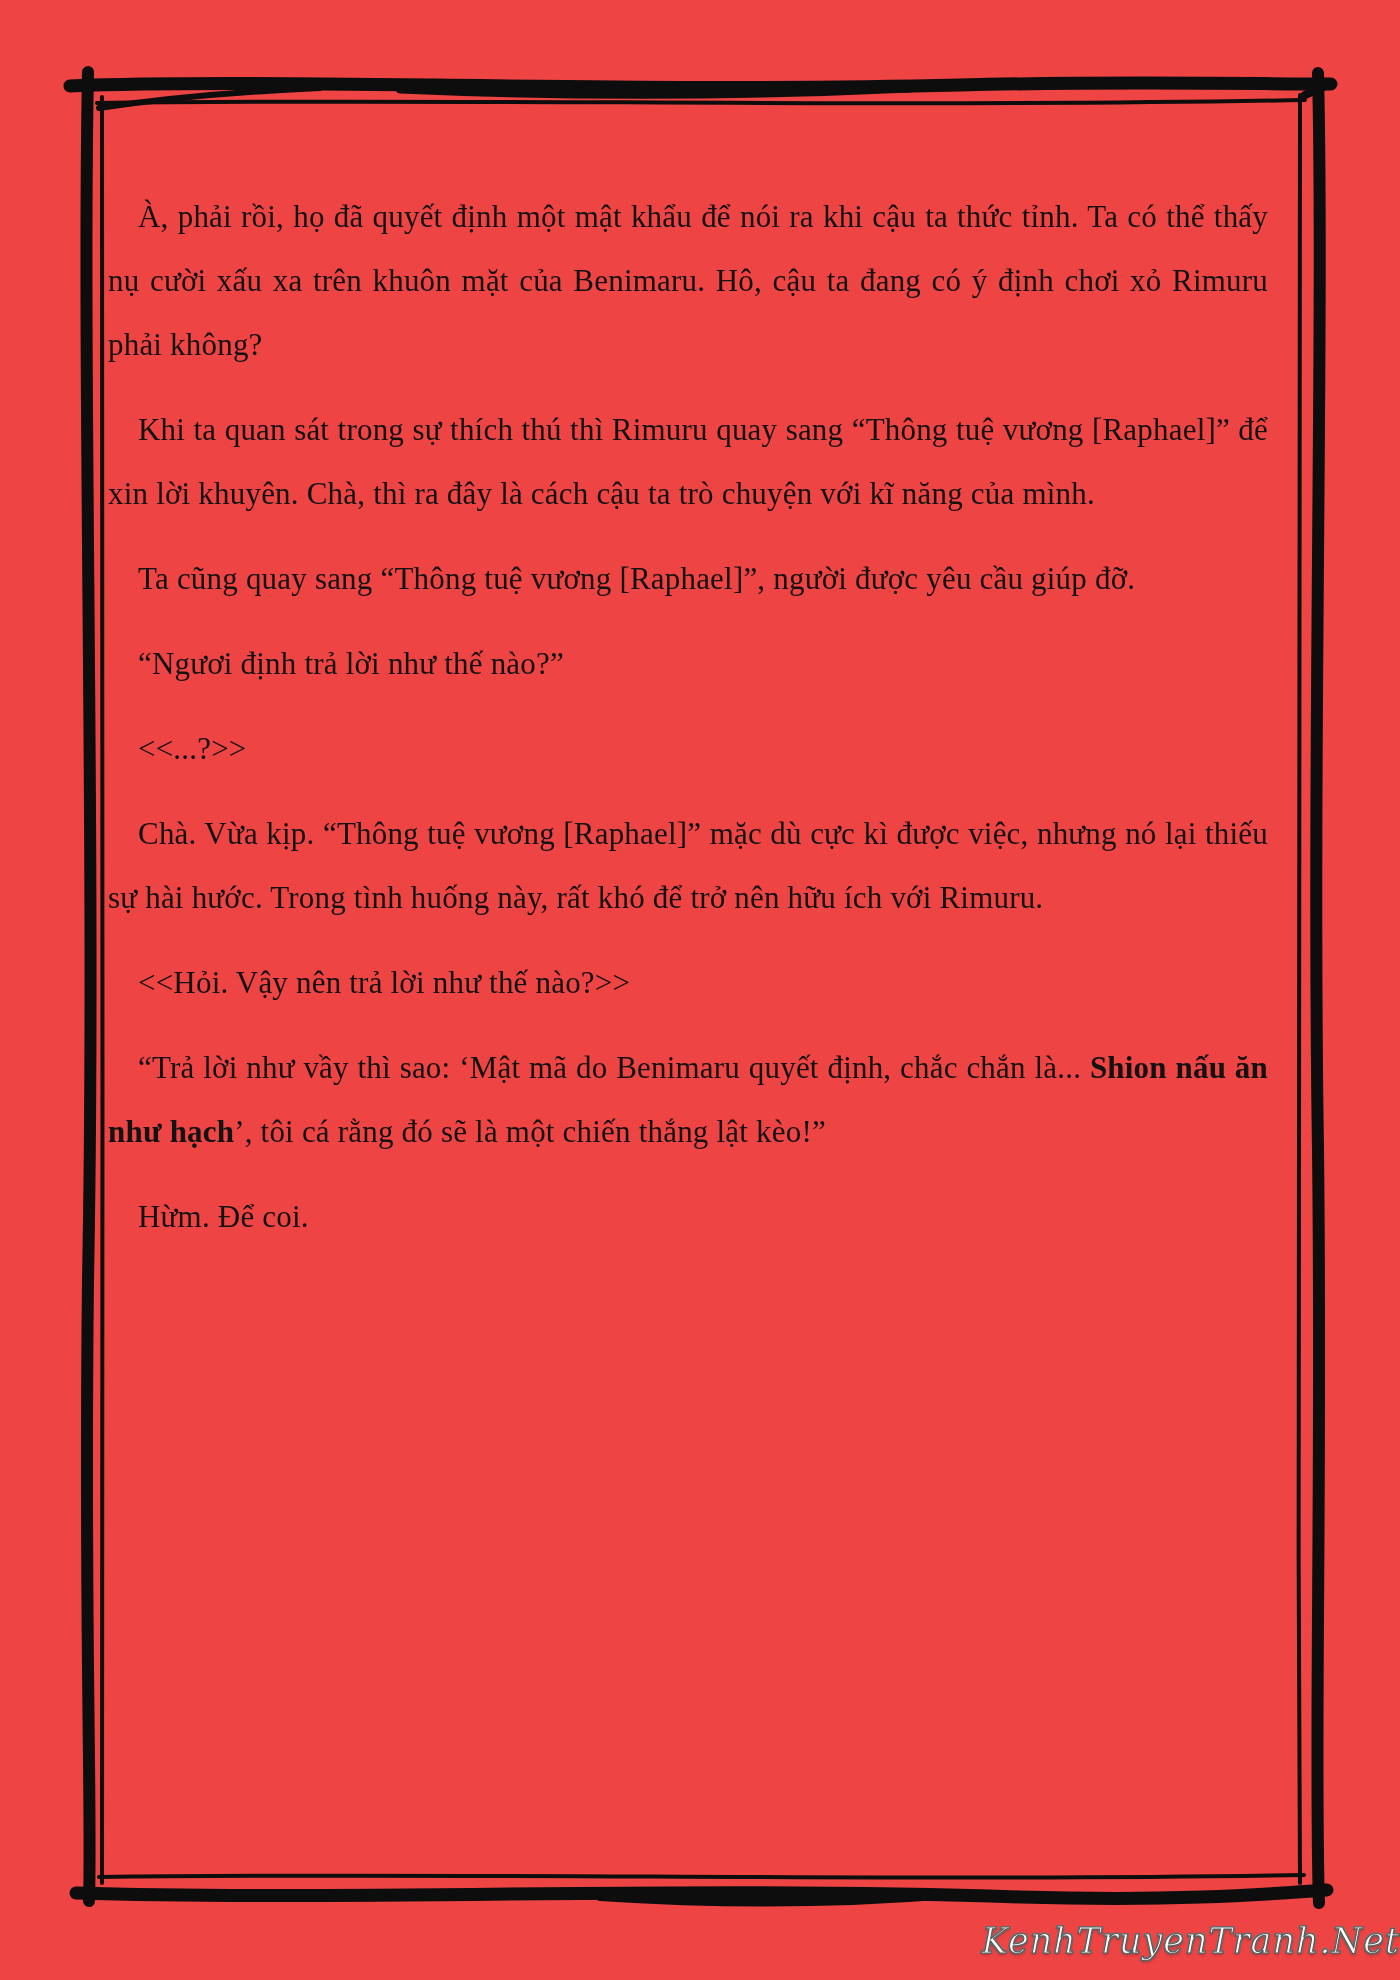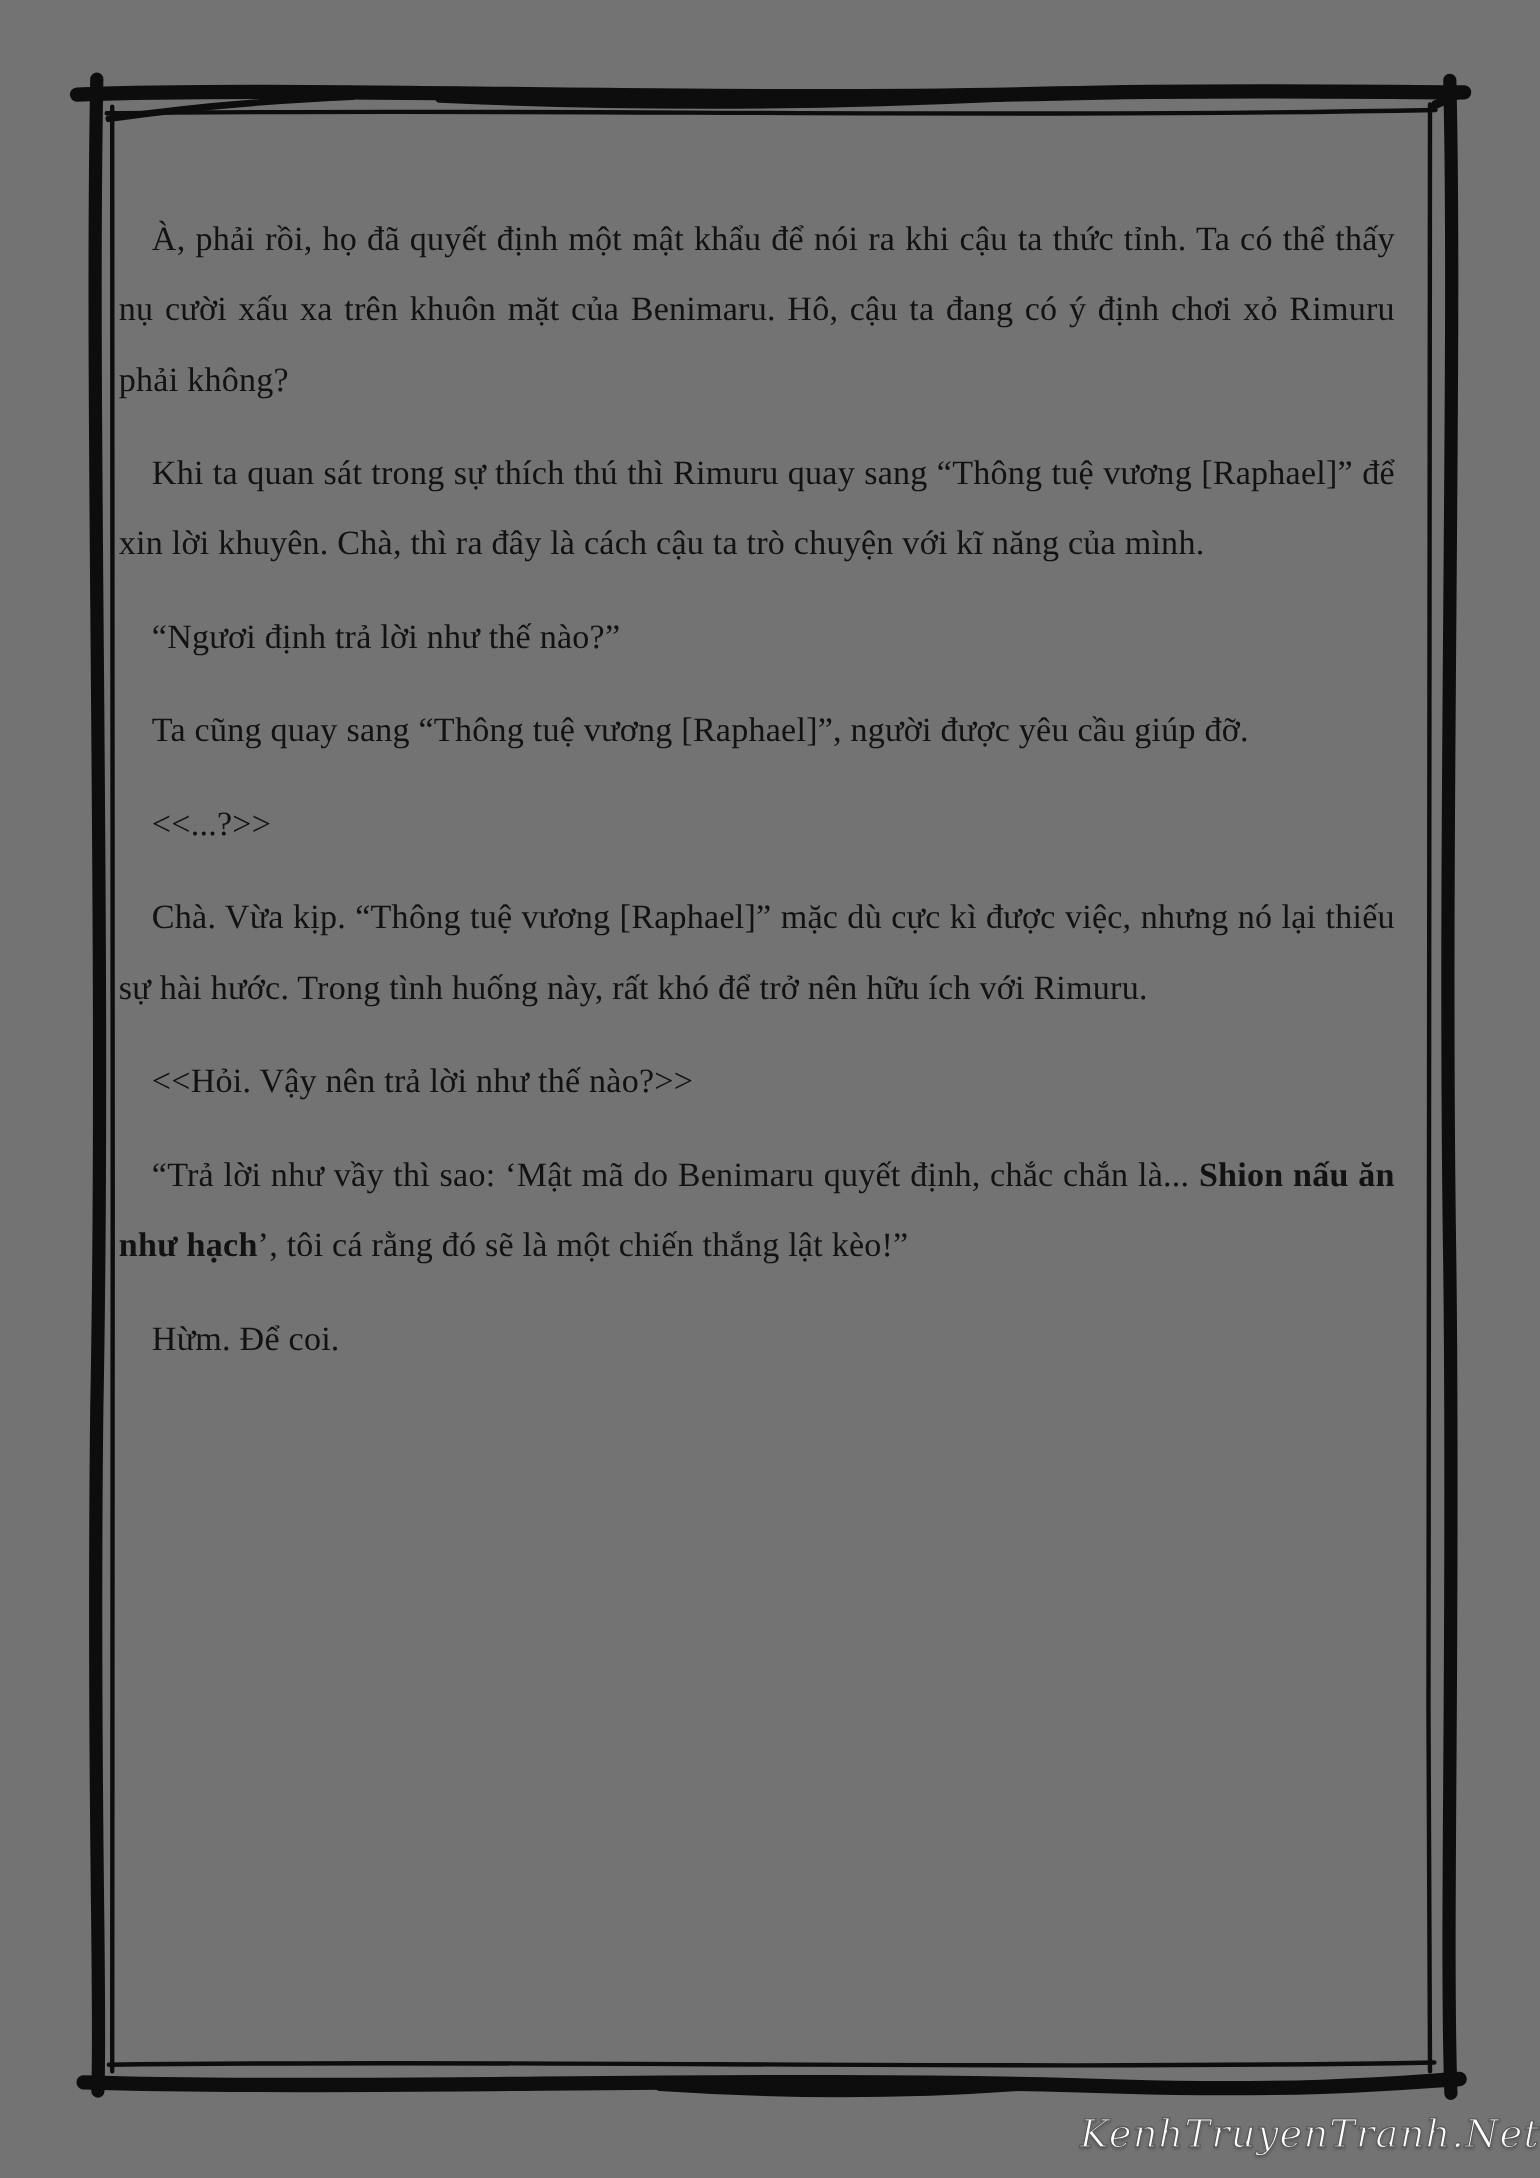--- a/index.html
+++ b/index.html
@@ -4,21 +4,21 @@
 <style>
   html, body {
     margin: 0;
     padding: 0;
     background: #ffffff;
   }
   .page {
     position: relative;
     width: 1400px;
     height: 1980px;
-    background: #737373;
+    background: #ef4444;
     overflow: hidden;
     font-family: "Liberation Serif", "DejaVu Serif", serif;
   }
   .frame {
     position: absolute;
     left: 0;
     top: 0;
     width: 1400px;
     height: 1980px;
     pointer-events: none;
@@ -81,22 +81,22 @@
       <path d="M 97,103 C 460,98 900,108 1305,100" stroke-width="4"></path>
       <path d="M 1300,95 C 1305,520 1295,1230 1300,1883" stroke-width="4"></path>
       <path d="M 99,1877 C 470,1872 910,1882 1304,1875" stroke-width="4"></path>
       <path d="M 102,97 C 97,620 107,1320 102,1883" stroke-width="4"></path>
     </g>
   </svg>
 
   <div class="text-area">
       <p class="para"><span>À, phải rồi, họ đã quyết định một mật khẩu để nói ra khi cậu ta thức tỉnh. Ta có thể thấy nụ cười xấu xa trên khuôn mặt của Benimaru. Hô, cậu ta đang có ý định chơi xỏ Rimuru phải không?</span></p>
       <p class="para"><span>Khi ta quan sát trong sự thích thú thì Rimuru quay sang “Thông tuệ vương [Raphael]” để xin lời khuyên. Chà, thì ra đây là cách cậu ta trò chuyện với kĩ năng của mình.</span></p>
+      <p class="para"><span>Ta cũng quay sang “Thông tuệ vương [Raphael]”, người được yêu cầu giúp đỡ.</span></p>
       <p class="para"><span>“Ngươi định trả lời như thế nào?”</span></p>
-      <p class="para"><span>Ta cũng quay sang “Thông tuệ vương [Raphael]”, người được yêu cầu giúp đỡ.</span></p>
       <p class="para"><span>&lt;&lt;...?&gt;&gt;</span></p>
       <p class="para"><span>Chà. Vừa kịp. “Thông tuệ vương [Raphael]” mặc dù cực kì được việc, nhưng nó lại thiếu sự hài hước. Trong tình huống này, rất khó để trở nên hữu ích với Rimuru.</span></p>
       <p class="para"><span>&lt;&lt;Hỏi. Vậy nên trả lời như thế nào?&gt;&gt;</span></p>
       <p class="para"><span>“Trả lời như vầy thì sao: ‘Mật mã do Benimaru quyết định, chắc chắn là... </span><strong>Shion nấu ăn như hạch</strong><span>’, tôi cá rằng đó sẽ là một chiến thắng lật kèo!”</span></p>
       <p class="para"><span>Hừm. Để coi.</span></p>
     </div>
 
   <div class="watermark">KenhTruyenTranh.Net</div>
 
 </div>

